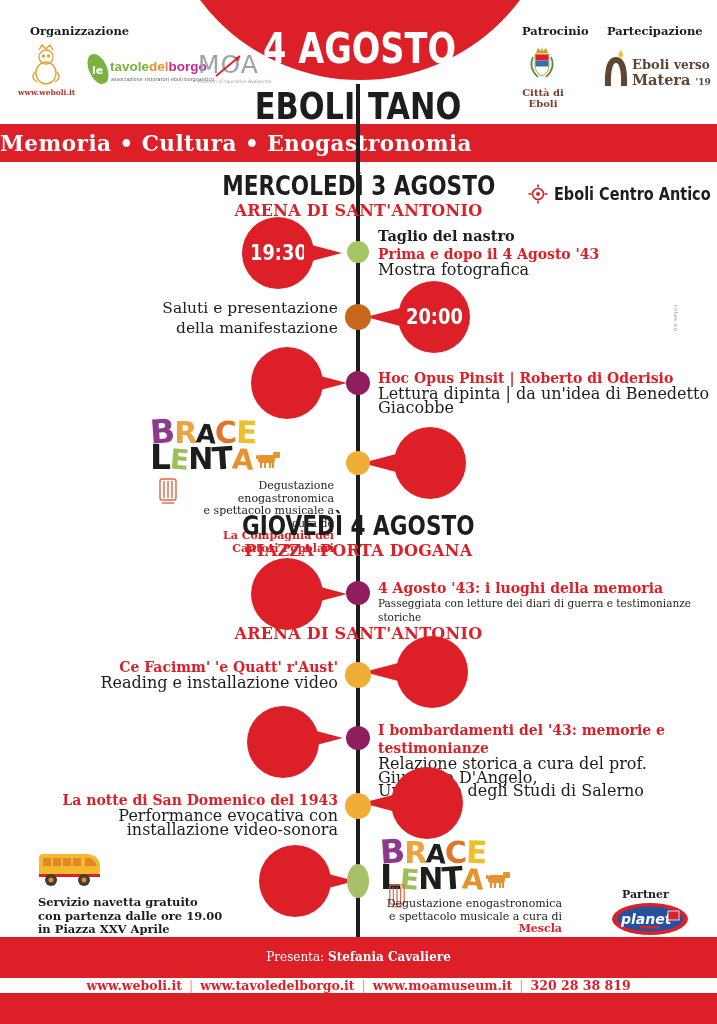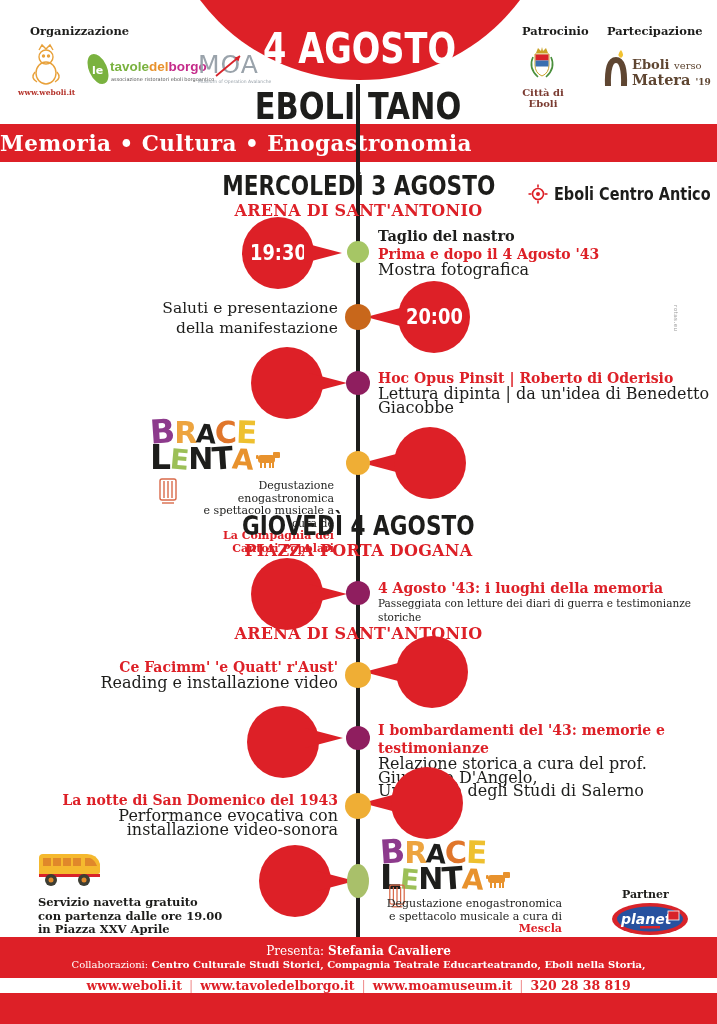--- a/index.html
+++ b/index.html
@@ -89,21 +89,21 @@
 
   .vcredit{position:absolute;left:673px;top:305px;writing-mode:vertical-rl;font-family:"DejaVu Sans",sans-serif;
     font-size:5.5px;color:#9a9a9a;letter-spacing:.5px;z-index:3}
 
   .moa-wrap{position:absolute;left:198px;top:52px;z-index:2}
   .moa-txt{font-family:"DejaVu Sans",sans-serif;font-size:25px;color:#9aa3ab;letter-spacing:1px;line-height:26px}
   .moa-sub{font-family:"DejaVu Sans",sans-serif;font-size:4.5px;color:#9aa3ab;margin-top:1px}
   .tavole-txt{font-family:Liberation Sans, sans-serif;font-weight:bold;font-size:13.5px;white-space:nowrap}
   .tavole-sub{font-family:"DejaVu Sans",sans-serif;font-size:5px;color:#555;white-space:nowrap}
   .matera-txt{font-family:"DejaVu Serif",serif;font-weight:bold;color:#5f4632;font-size:13px;line-height:13px}
-  .matera-txt .small{font-size:10px;font-weight:normal}
+  .matera-txt .small{font-size:12px;font-weight:bold}
   .citta-cap{font-family:"DejaVu Serif",serif;font-weight:bold;font-size:10px;color:#7a3a30}
 </style>
 </head>
 <body>
 
 <div id="poster">
 
   <div class="dome"></div>
   <div class="date-big"><span class="cond">4 AGOSTO</span></div>
 
@@ -351,21 +351,20 @@
       <ellipse cx="40" cy="17" rx="38" ry="16" fill="#d8232a"></ellipse>
       <ellipse cx="40" cy="17" rx="33" ry="12.5" fill="#27519f"></ellipse>
       <text x="11" y="22" font-family="DejaVu Sans" font-size="14" font-weight="bold" font-style="italic" fill="#fff">planet</text>
       <rect x="58" y="9" width="11" height="9" fill="#d8232a" stroke="#fff" stroke-width="0.8"></rect>
       <rect x="30" y="24" width="20" height="2.5" fill="#d8232a"></rect>
     </svg>
   </div>
 
   <div class="f-band1">
     <div class="f-presenta"><span>Presenta:</span> <b>Stefania Cavaliere</b></div>
-    <div class="f-collab"><span>Collaborazioni:</span> <span class="bold">Centro Culturale Studi Storici, Compagnia Teatrale Educarteatrando, Eboli nella Storia,</span></div>
   </div>
   <div class="f-links">
     <span>www.weboli.it</span>
     <span class="sep">|</span>
     <span>www.tavoledelborgo.it</span>
     <span class="sep">|</span>
     <span>www.moamuseum.it</span>
     <span class="sep">|</span>
     <span>320 28 38 819</span>
   </div>

